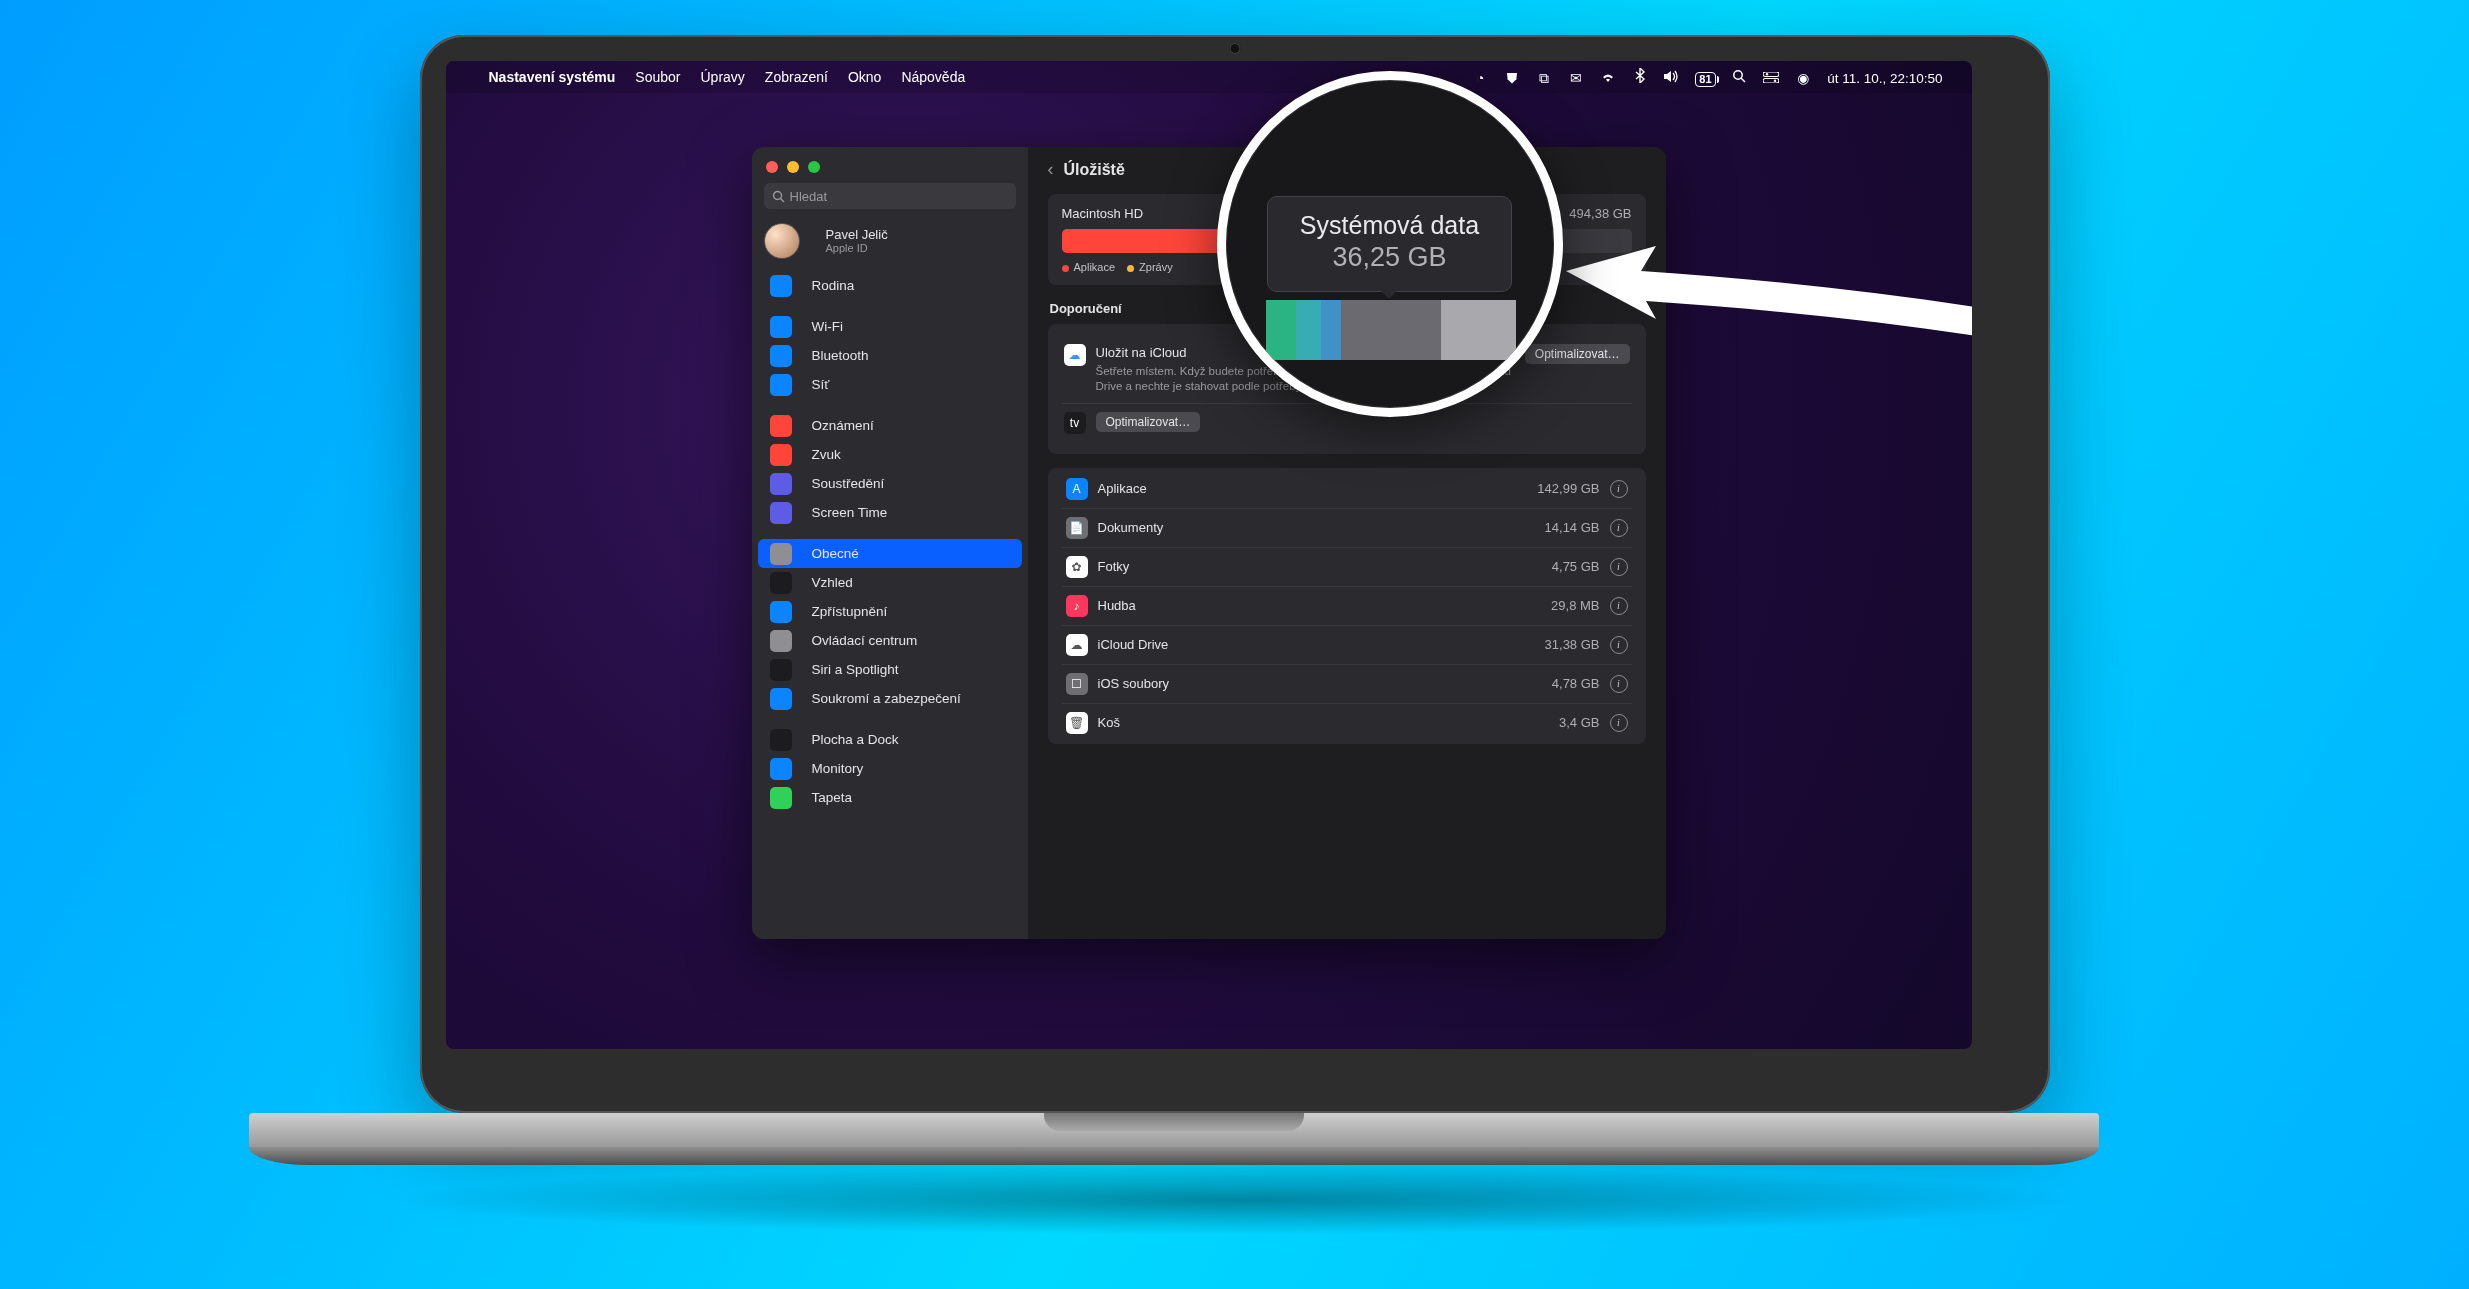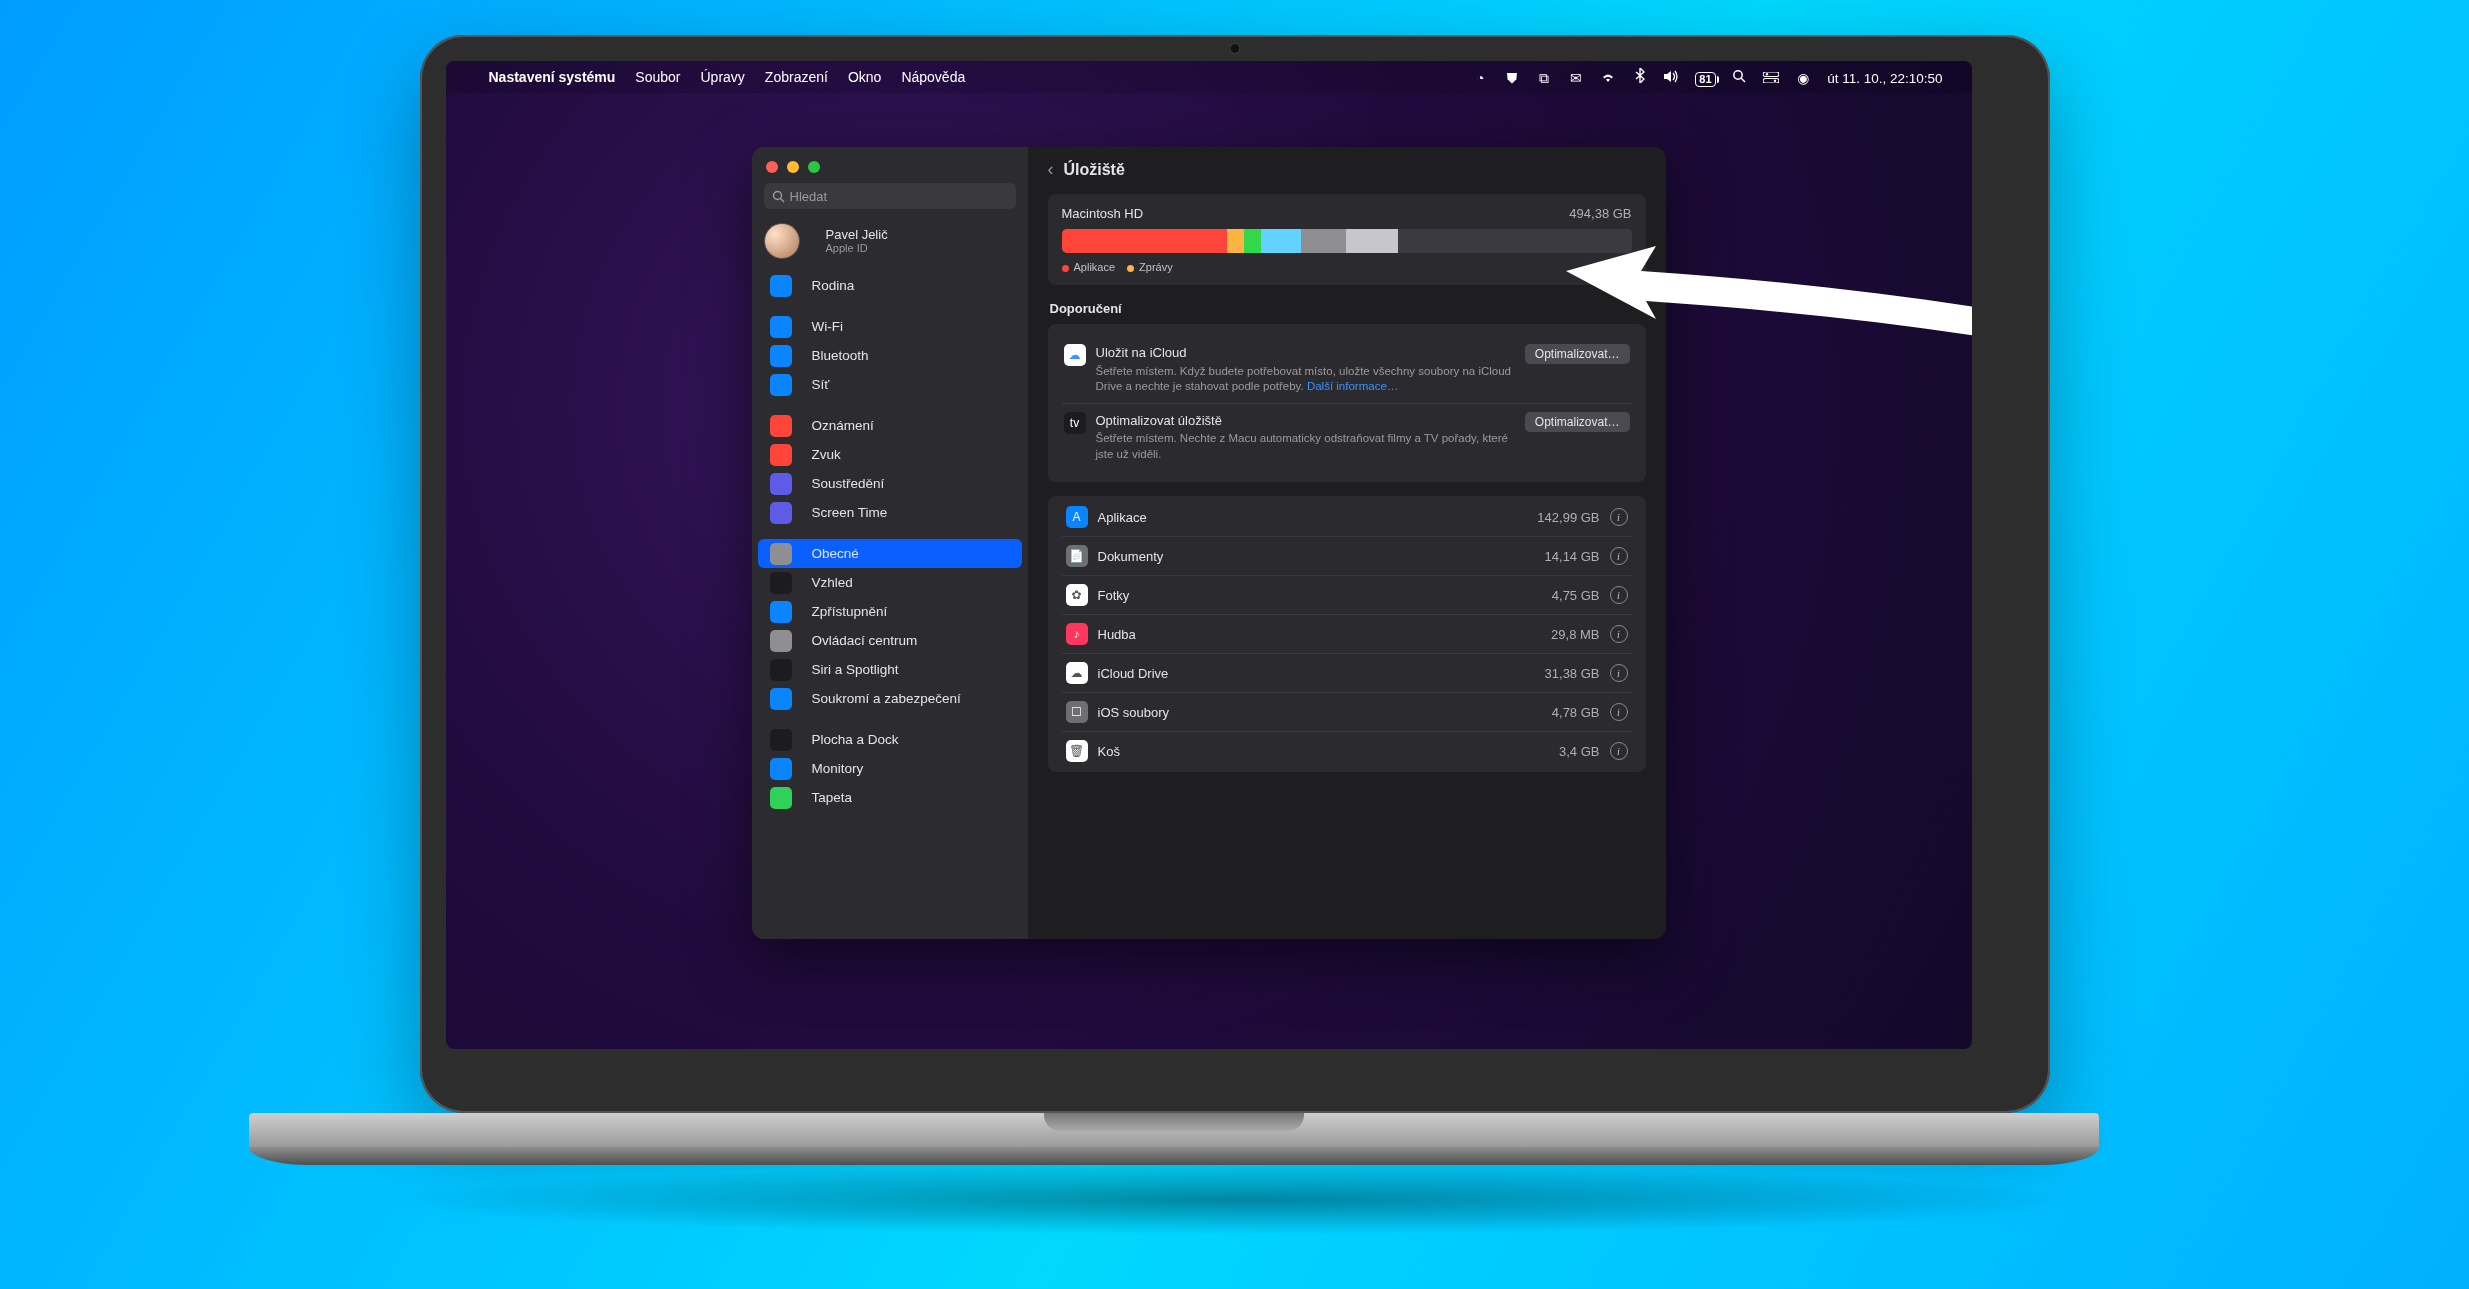--- a/index.html
+++ b/index.html
@@ -540,21 +540,20 @@
 
           <div class="sec-label">Doporučení</div>
           <div class="panel" id="recs-panel">
               <div class="rec-item">
                 <div class="rec-icon" style="background: rgb(255, 255, 255); color: rgb(56, 146, 255);">☁</div>
                 <div class="rec-text"><span class="rt-title">Uložit na iCloud</span>Šetřete místem. Když budete potřebovat místo, uložte všechny soubory na iCloud Drive a nechte je stahovat podle potřeby. <a href="#">Další informace…</a></div>
                 <div class="opt-btn">Optimalizovat…</div>
               </div>
               <div class="rec-item">
                 <div class="rec-icon" style="background: rgb(28, 28, 30); color: rgb(255, 255, 255);">tv</div>
-                <div class="rec-text"><span class="rt-title">Optimalizovat úložiště</span>Šetřete místem. Nechte z Macu automaticky odstraňovat filmy a TV pořady, které jste už viděli. </div>
                 <div class="opt-btn">Optimalizovat…</div>
               </div>
             </div>
 
           <div class="panel" id="cats-panel" style="padding:2px 14px;">
               <div class="cat-row">
                 <div class="sicon" style="background: rgb(10, 132, 255); color: rgb(255, 255, 255); width: 22px; height: 22px; font-size: 12px;">A</div>
                 <div class="cat-label">Aplikace</div>
                 <div class="cat-size">142,99 GB</div>
                 <div class="info-i">i</div>
@@ -592,20 +591,33 @@
               <div class="cat-row">
                 <div class="sicon" style="background: rgb(255, 255, 255); color: rgb(85, 85, 85); width: 22px; height: 22px; font-size: 12px;">🗑</div>
                 <div class="cat-label">Koš</div>
                 <div class="cat-size">3,4 GB</div>
                 <div class="info-i">i</div>
               </div>
             </div>
         </div>
       </div>
 
+      <div class="magnifier">
+        <div class="tooltip">
+          <div class="tt-title">Systémová data</div>
+          <div class="tt-size">36,25 GB</div>
+        </div>
+        <div class="mag-bar">
+          <div style="width:12%;background:#30d097"></div>
+          <div style="width:10%;background:#3fc7cf"></div>
+          <div style="width:8%;background:#48a9e6"></div>
+          <div style="width:40%;background:#7a7a80"></div>
+          <div style="flex:1;background:#c2c2c8"></div>
+        </div>
+      </div>
 
       <svg class="big-arrow" viewBox="0 0 1600 900">
         <path d="M 30 80 L 120 55 L 105 80 C 700 120, 1200 260, 1500 720 L 1470 720 C 1190 280, 700 150, 110 110 L 120 128 Z" fill="#ffffff"></path>
       </svg>
 
     </div>
   </div>
   <div class="laptop-base">
     <div class="laptop-hinge"></div>
     <div class="laptop-bottom"></div>

